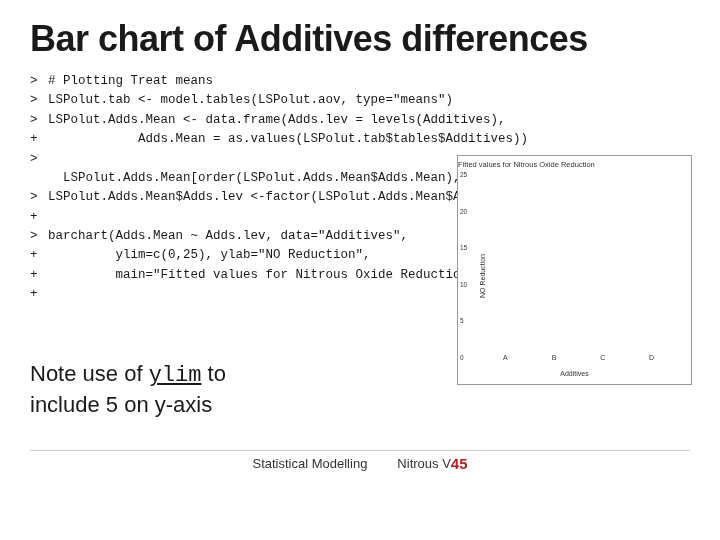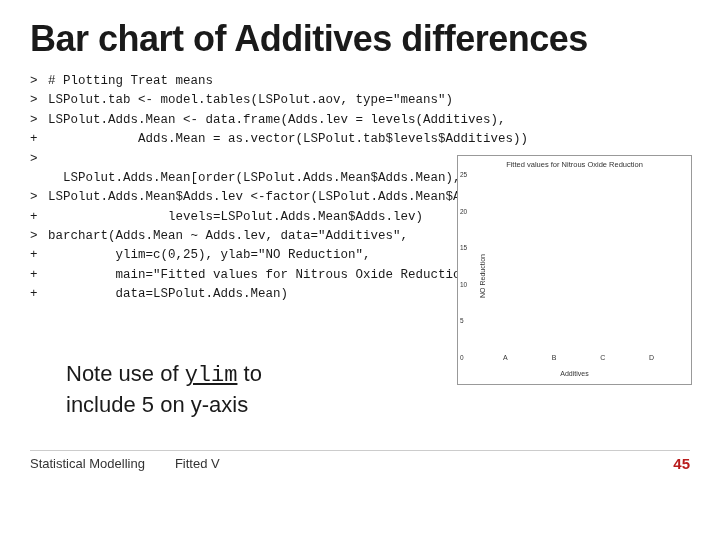--- a/index.html
+++ b/index.html
@@ -47,21 +47,20 @@
 
     .code-block .code-text {
       white-space: pre;
       text-align: center;
     }
 
     .note-section {
       position: absolute;
       left: 30px;
       bottom: 60px;
-      margin-left: 36px;
     }
 
     .note-text {
       font-size: 22px;
       color: #1a1a1a;
       line-height: 1.35;
     }
 
     .note-text .monospace {
       font-family: 'Courier New', Courier, monospace;
@@ -76,21 +75,20 @@
       position: absolute;
       right: 28px;
       top: 155px;
       width: 235px;
       height: 230px;
       border: 1px solid #999;
       background: white;
     }
 
     .chart-title {
-      text-align: center;
       font-size: 7.5px;
       color: #333;
       padding-top: 4px;
       padding-bottom: 2px;
       font-family: Arial, sans-serif;
     }
 
     .chart-inner {
       position: relative;
       width: 100%;
@@ -165,21 +163,21 @@
       color: #333;
       font-family: Arial, sans-serif;
     }
 
     .footer {
       position: absolute;
       bottom: 8px;
       left: 30px;
       right: 30px;
       display: flex;
-      justify-content: space-between;
+      justify-content: center;
       align-items: center;
       border-top: 1px solid #ccc;
       padding-top: 4px;
     }
 
     .footer-left {
       font-size: 13px;
       color: #333;
       display: flex;
       gap: 30px;
@@ -206,52 +204,50 @@
       <div class="line">
         <span class="prompt">&gt;</span>
         <span class="code-text">LSPolut.tab &lt;- model.tables(LSPolut.aov, type="means")</span>
       </div>
       <div class="line">
         <span class="prompt">&gt;</span>
         <span class="code-text">LSPolut.Adds.Mean &lt;- data.frame(Adds.lev = levels(Additives),</span>
       </div>
       <div class="line">
         <span class="prompt">+</span>
-        <span class="code-text">            Adds.Mean = as.vector(LSPolut.tab$levels$Additives))</span>
+        <span class="code-text">            Adds.Mean = as.values(LSPolut.tab$tables$Additives))</span>
       </div>
       <div class="line">
         <span class="prompt">&gt;</span>
       </div>
       <div class="line">
         <span class="prompt"> </span>
         <span class="code-text">  LSPolut.Adds.Mean[order(LSPolut.Adds.Mean$Adds.Mean),]</span>
       </div>
       <div class="line">
         <span class="prompt">&gt;</span>
         <span class="code-text">LSPolut.Adds.Mean$Adds.lev &lt;-factor(LSPolut.Adds.Mean$Adds.lev,</span>
       </div>
       <div class="line">
         <span class="prompt">+</span>
-        <span class="code-text">                levels=LSPolut.Adds.Mean$Adds.lev)</span>
       </div>
       <div class="line">
         <span class="prompt">&gt;</span>
         <span class="code-text">barchart(Adds.Mean ~ Adds.lev, data="Additives",</span>
       </div>
       <div class="line">
         <span class="prompt">+</span>
         <span class="code-text">         ylim=c(0,25), ylab="NO Reduction",</span>
       </div>
       <div class="line">
         <span class="prompt">+</span>
         <span class="code-text">         main="Fitted values for Nitrous Oxide Reduction",</span>
       </div>
       <div class="line">
         <span class="prompt">+</span>
-        <span class="code-text">         data=LSPolut.Adds.Mean)</span>
       </div>
     </div>
 
   <div class="note-section">
     <div class="note-text">
       <span>Note use of </span><span class="monospace underline">ylim</span><span> to</span><br>
       <span>include 5 on y-axis</span>
     </div>
   </div>
 
@@ -285,18 +281,18 @@
             <div class="bar-label">D</div>
           </div>
         </div>
       <div class="x-axis-label">Additives</div>
     </div>
   </div>
 
   <div class="footer">
     <div class="footer-left">
       <span>Statistical Modelling</span>
-      <span>Fitted V</span>
+      <span>Nitrous V</span>
     </div>
     <div class="footer-right">45</div>
   </div>
 
 </div>
 
 </body></html>

